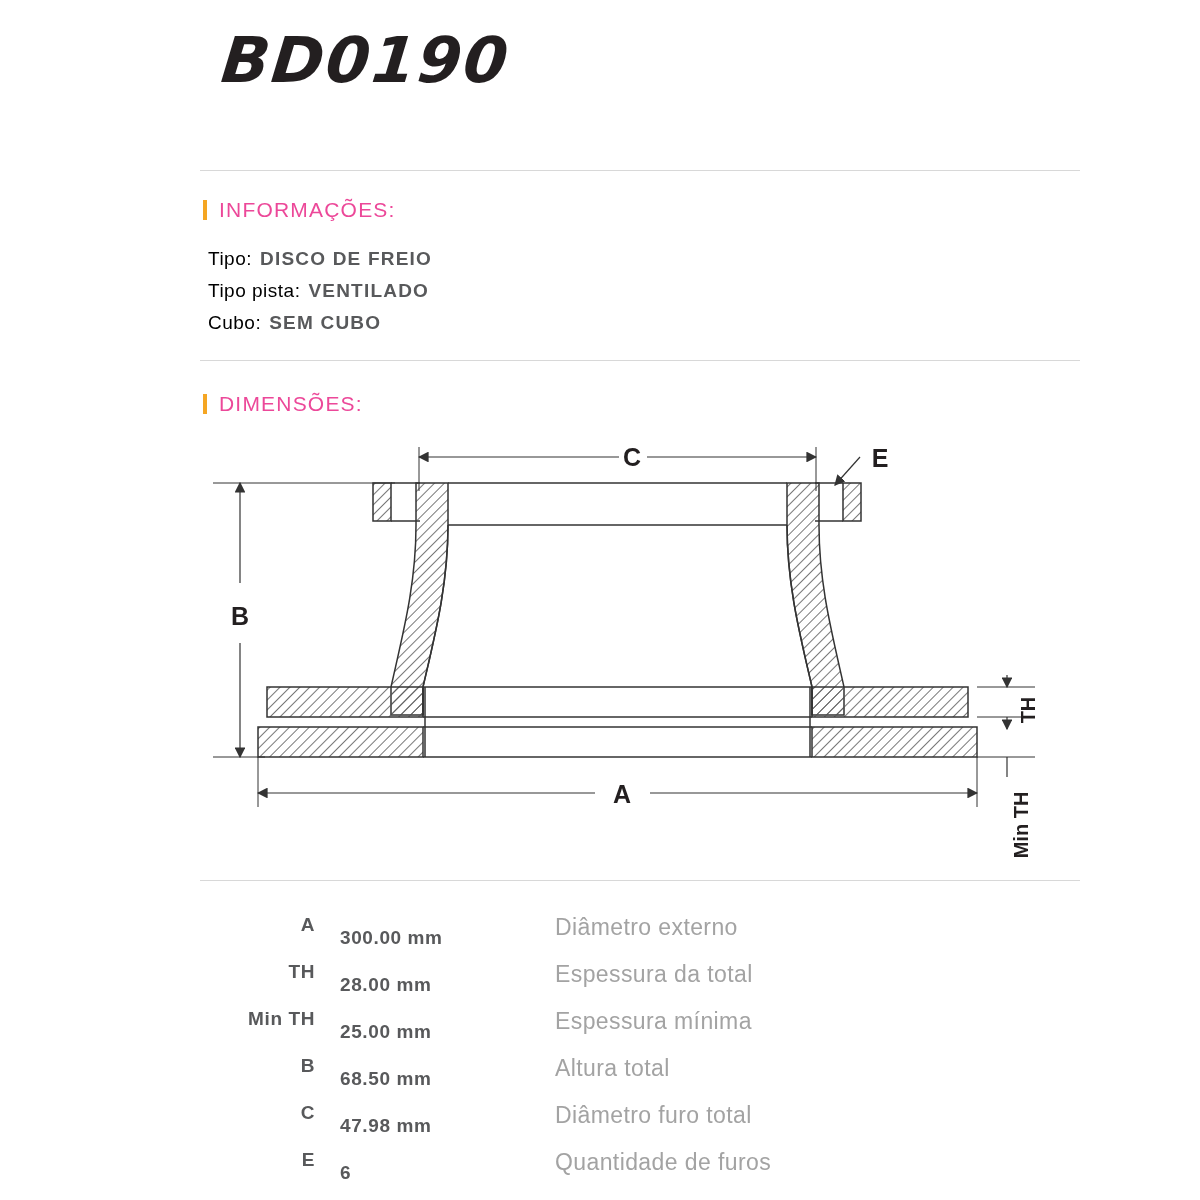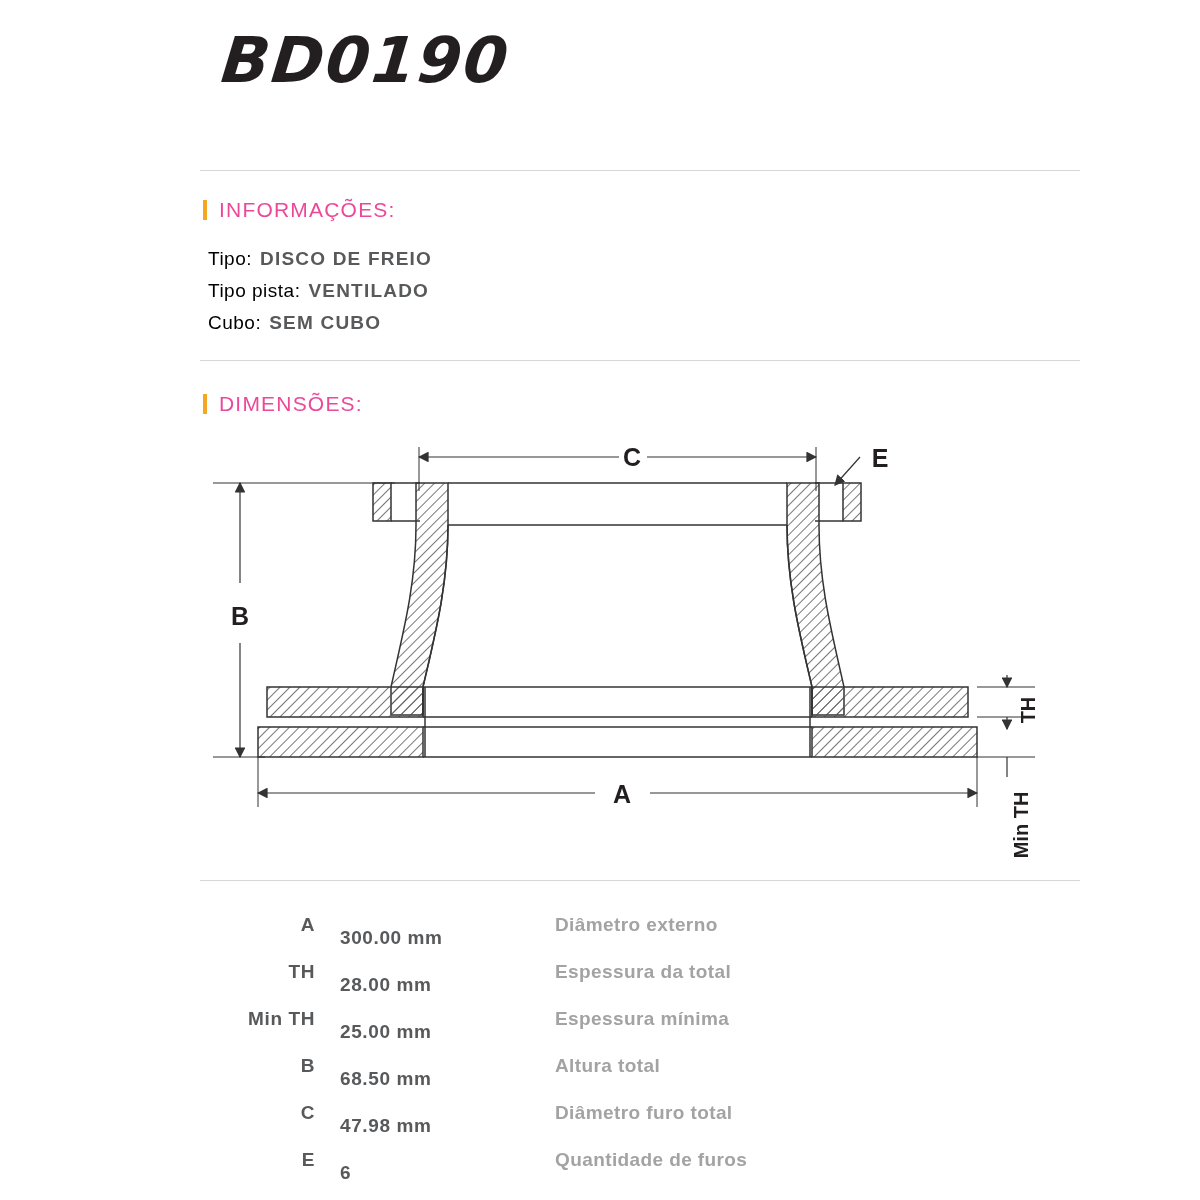--- a/index.html
+++ b/index.html
@@ -126,25 +126,24 @@
     font-size: 19px;
     font-weight: bold;
     color: #58595b;
     letter-spacing: 0.6px;
     top: 12px;
     margin-top: 13px;
   }
   .dim-row .desc {
     position: absolute;
     left: 355px;
-    font-size: 19px;
+    font-size: 23px;
     color: #a3a3a3;
     letter-spacing: 0.4px;
     top: 12px;
-    font-weight: bold;
   }
 </style>
 </head>
 <body>
 
 <div class="page">
 
   <div class="title">BD0190</div>
 
   <div class="hr" id="hr1"></div>

